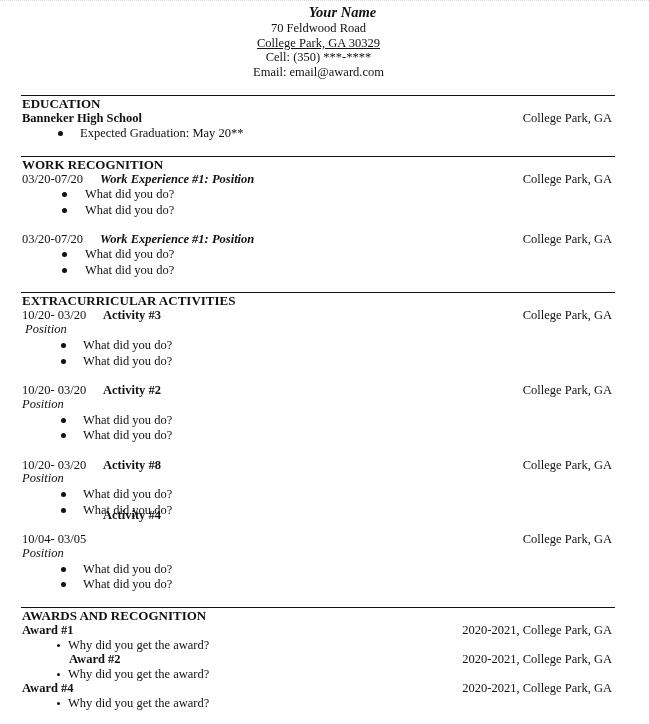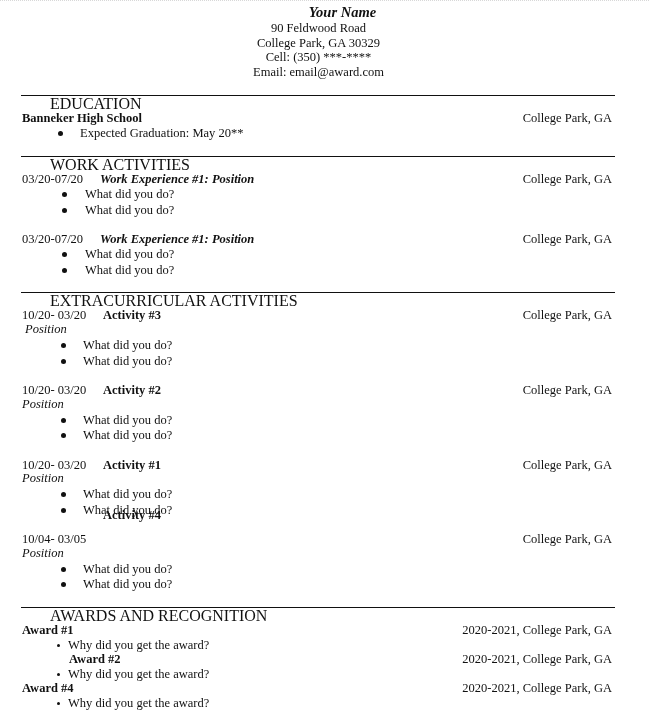--- a/index.html
+++ b/index.html
@@ -5,48 +5,48 @@
   html, body { margin: 0; padding: 0; }
   body {
     width: 649px; height: 724px; background: #ffffff; position: relative; overflow: hidden;
     font-family: "Liberation Serif", "DejaVu Serif", serif; color: #111111; font-size: 12.5px;
   }
   .topdots { position: absolute; left: 0; top: 0; width: 649px; height: 0; border-top: 1px dotted #d8d8d8; }
   .line { position: absolute; white-space: nowrap; line-height: 15px; height: 15px; }
   .center { left: 0; width: 637px; text-align: center; }
   .right { right: 37px; text-align: right; }
   .rule { position: absolute; left: 21px; width: 594px; height: 0; border-top: 1.3px solid #111; }
-  .heading { font-weight: normal; font-size: 16px; left: 22px; margin-left: 28px; }
+  .heading { font-weight: bold; font-size: 13px; left: 22px; }
   .bold { font-weight: bold; }
   .bi { font-weight: bold; font-style: italic; }
   .it { font-style: italic; }
   .name { font-size: 14.5px; font-weight: bold; font-style: italic; }
   .bullet-dot { position: absolute; width: 5px; height: 5px; border-radius: 50%; background: #111; }
   .small-dot { position: absolute; width: 3px; height: 3px; border-radius: 50%; background: #111; }
 </style>
 </head>
 <body>
 
 <div class="topdots"></div>
 
 <div class="line center name" style="top:5px;padding-left:24px;">Your Name</div>
-<div class="line center" style="top:21px;">90 Feldwood Road</div>
-<div class="line center" style="top:36px;">College Park, GA 30329</div>
+<div class="line center" style="top:21px;">70 Feldwood Road</div>
+<div class="line center" style="top:36px;text-decoration:underline;">College Park, GA 30329</div>
 <div class="line center" style="top:50px;">Cell: (350) ***-****</div>
 <div class="line center" style="top:65px;">Email: email@award.com</div>
 
 <div class="rule" style="top:95px;"></div>
 <div class="line heading" style="top:96px;">EDUCATION</div>
 <div class="line bold" style="top:111px; left:22px;">Banneker High School</div>
 <div class="line right" style="top:111px;">College Park, GA</div>
 <div class="bullet-dot" style="top:131px; left:58px;"></div>
 <div class="line" style="top:126px; left:80px;">Expected Graduation: May 20**</div>
 
 <div class="rule" style="top:156px;"></div>
-<div class="line heading" style="top:157px;">WORK ACTIVITIES</div>
+<div class="line heading" style="top:157px;">WORK RECOGNITION</div>
 
 <div class="line" style="top:172px; left:22px;">03/20-07/20</div>
 <div class="line bi" style="top:172px; left:100px;">Work Experience #1: Position</div>
 <div class="line right" style="top:172px;">College Park, GA</div>
 <div class="bullet-dot" style="top:192px; left:62px;"></div>
 <div class="line" style="top:187px; left:85px;">What did you do?</div>
 <div class="bullet-dot" style="top:208px; left:62px;"></div>
 <div class="line" style="top:203px; left:85px;">What did you do?</div>
 
 <div class="line" style="top:232px; left:22px;">03/20-07/20</div>
@@ -72,21 +72,21 @@
 <div class="line" style="top:383px; left:22px;">10/20- 03/20</div>
 <div class="line bold" style="top:383px; left:103px;">Activity #2</div>
 <div class="line right" style="top:383px;">College Park, GA</div>
 <div class="line it" style="top:397px; left:22px;">Position</div>
 <div class="bullet-dot" style="top:418px; left:61px;"></div>
 <div class="line" style="top:413px; left:83px;">What did you do?</div>
 <div class="bullet-dot" style="top:433px; left:61px;"></div>
 <div class="line" style="top:428px; left:83px;">What did you do?</div>
 
 <div class="line" style="top:458px; left:22px;">10/20- 03/20</div>
-<div class="line bold" style="top:458px; left:103px;">Activity #1</div>
+<div class="line bold" style="top:458px; left:103px;">Activity #8</div>
 <div class="line right" style="top:458px;">College Park, GA</div>
 <div class="line it" style="top:471px; left:22px;">Position</div>
 <div class="bullet-dot" style="top:492px; left:61px;"></div>
 <div class="line" style="top:487px; left:83px;">What did you do?</div>
 <div class="bullet-dot" style="top:508px; left:61px;"></div>
 <div class="line" style="top:503px; left:83px;">What did you do?</div>
 
 <div class="line" style="top:532px; left:22px;">10/04- 03/05</div>
 <div class="line bold" style="top:508px; left:103px;">Activity #4</div>
 <div class="line right" style="top:532px;">College Park, GA</div>

